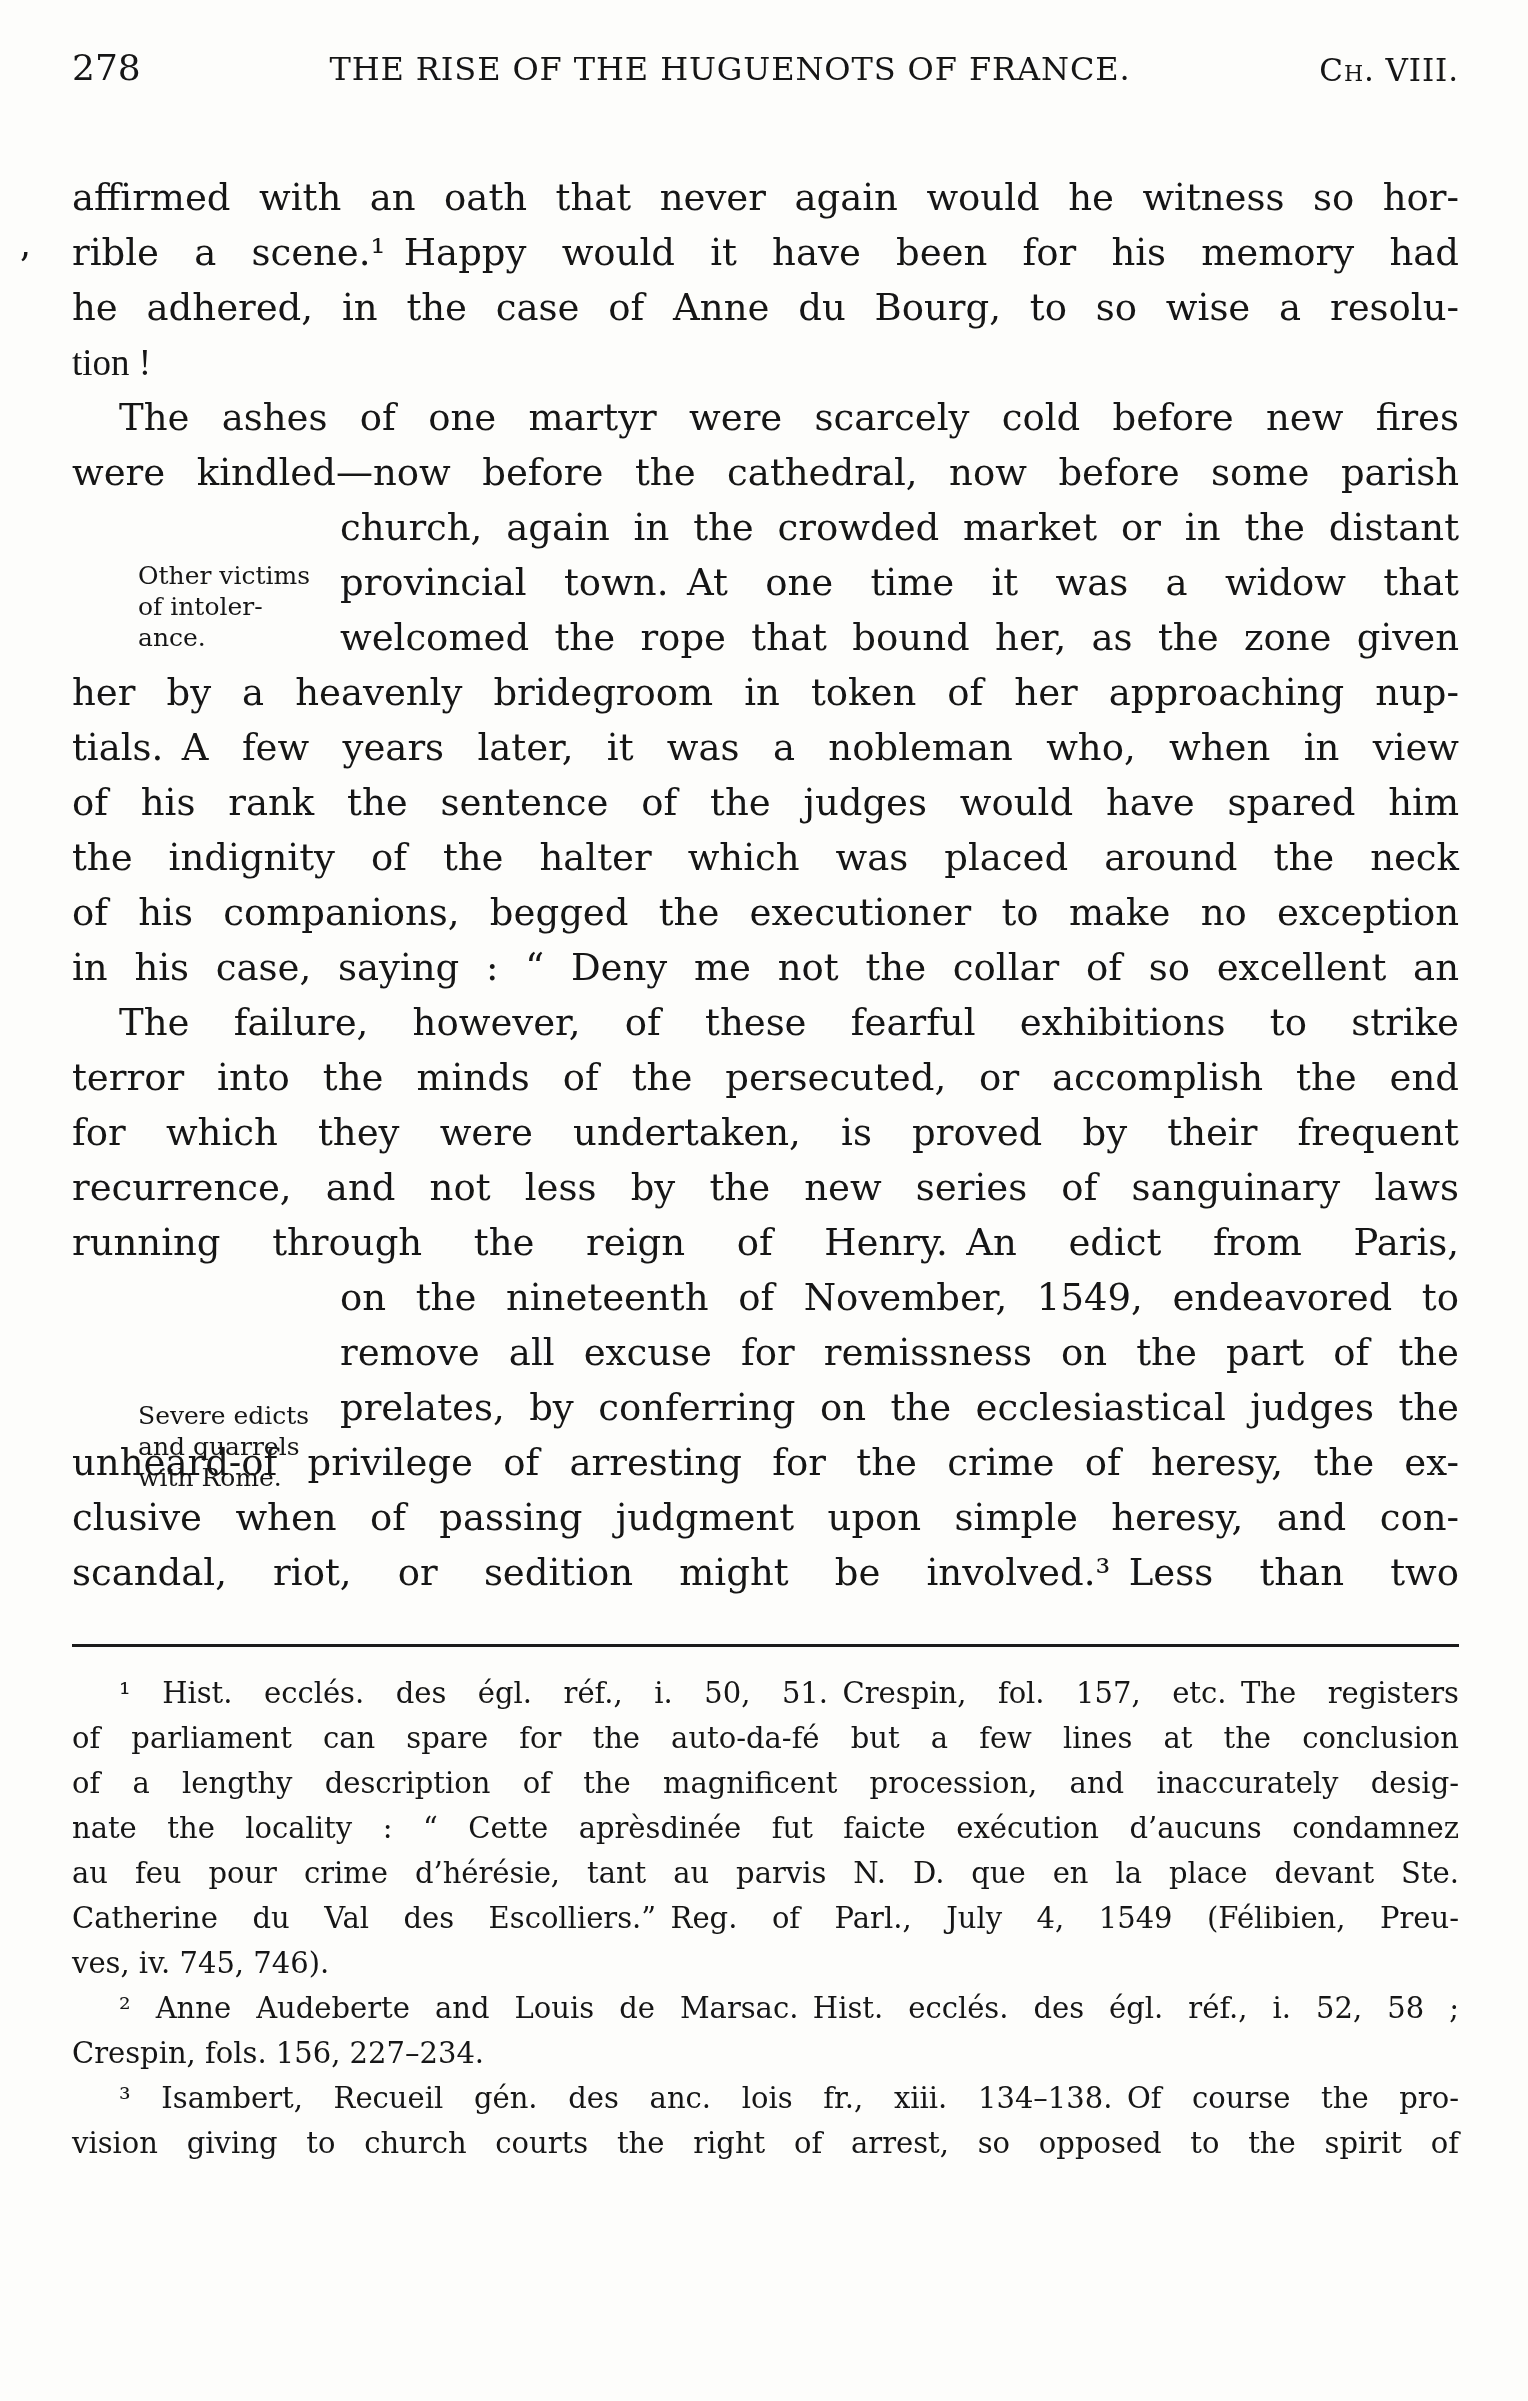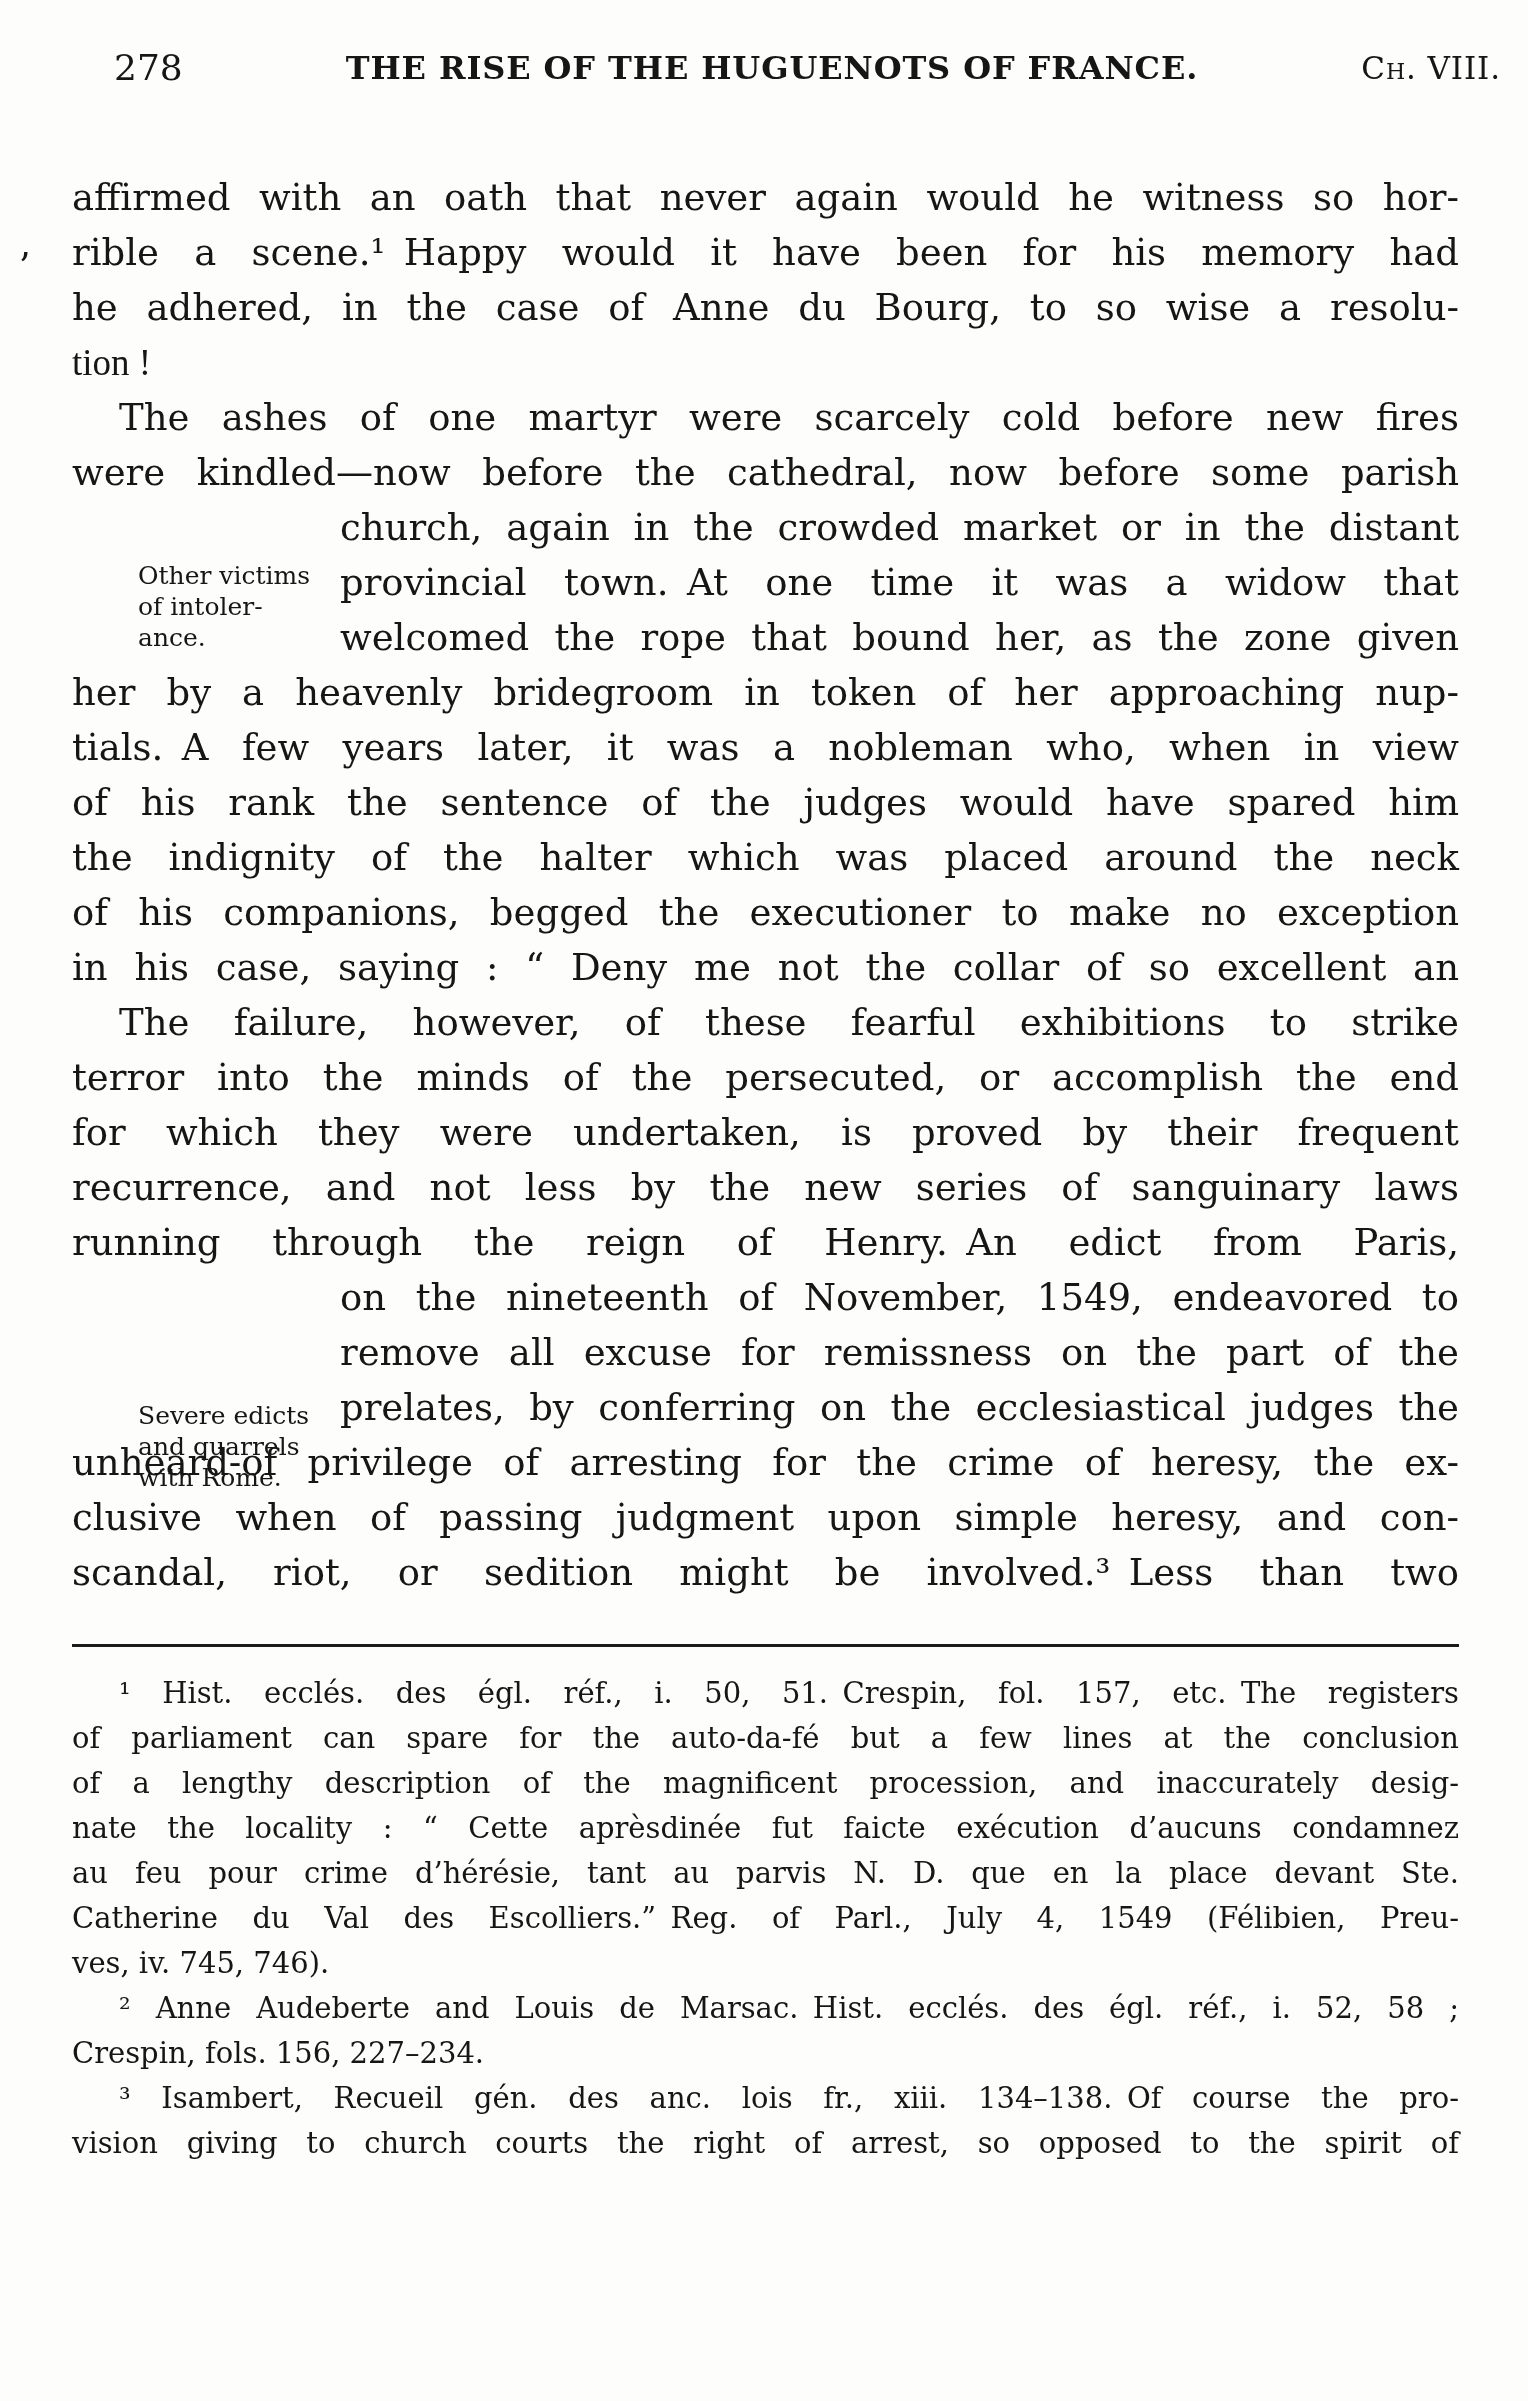--- a/index.html
+++ b/index.html
@@ -8,24 +8,24 @@
     width:1529px;height:2401px;
     margin:0 auto;
     background:#fdfdfb;
     color:#161616;
     font-family:"DejaVu Serif","Liberation Serif",serif;
     overflow:hidden;
   }
   
   .running-head{
     position:absolute;left:72px;top:47px;width:1387px;
-    display:flex;justify-content:space-between;align-items:center;margin-left:42px;
+    display:flex;justify-content:space-between;align-items:flex-end;
   }
   .page-num{font-size:36px;}
-  .running-title{font-size:32px;letter-spacing:0.9px;font-weight:bold;}
+  .running-title{font-size:32px;letter-spacing:0.9px;}
   .chapter-label{font-size:31px;font-variant:small-caps;letter-spacing:0.9px;}
   
   .text-block{
     position:absolute;left:72px;top:170px;width:1387px;
   }
   .line{
     height:55px;line-height:55px;font-size:37px;
     text-align:justify;text-align-last:justify;text-justify:inter-word;
     white-space:normal;
   }

